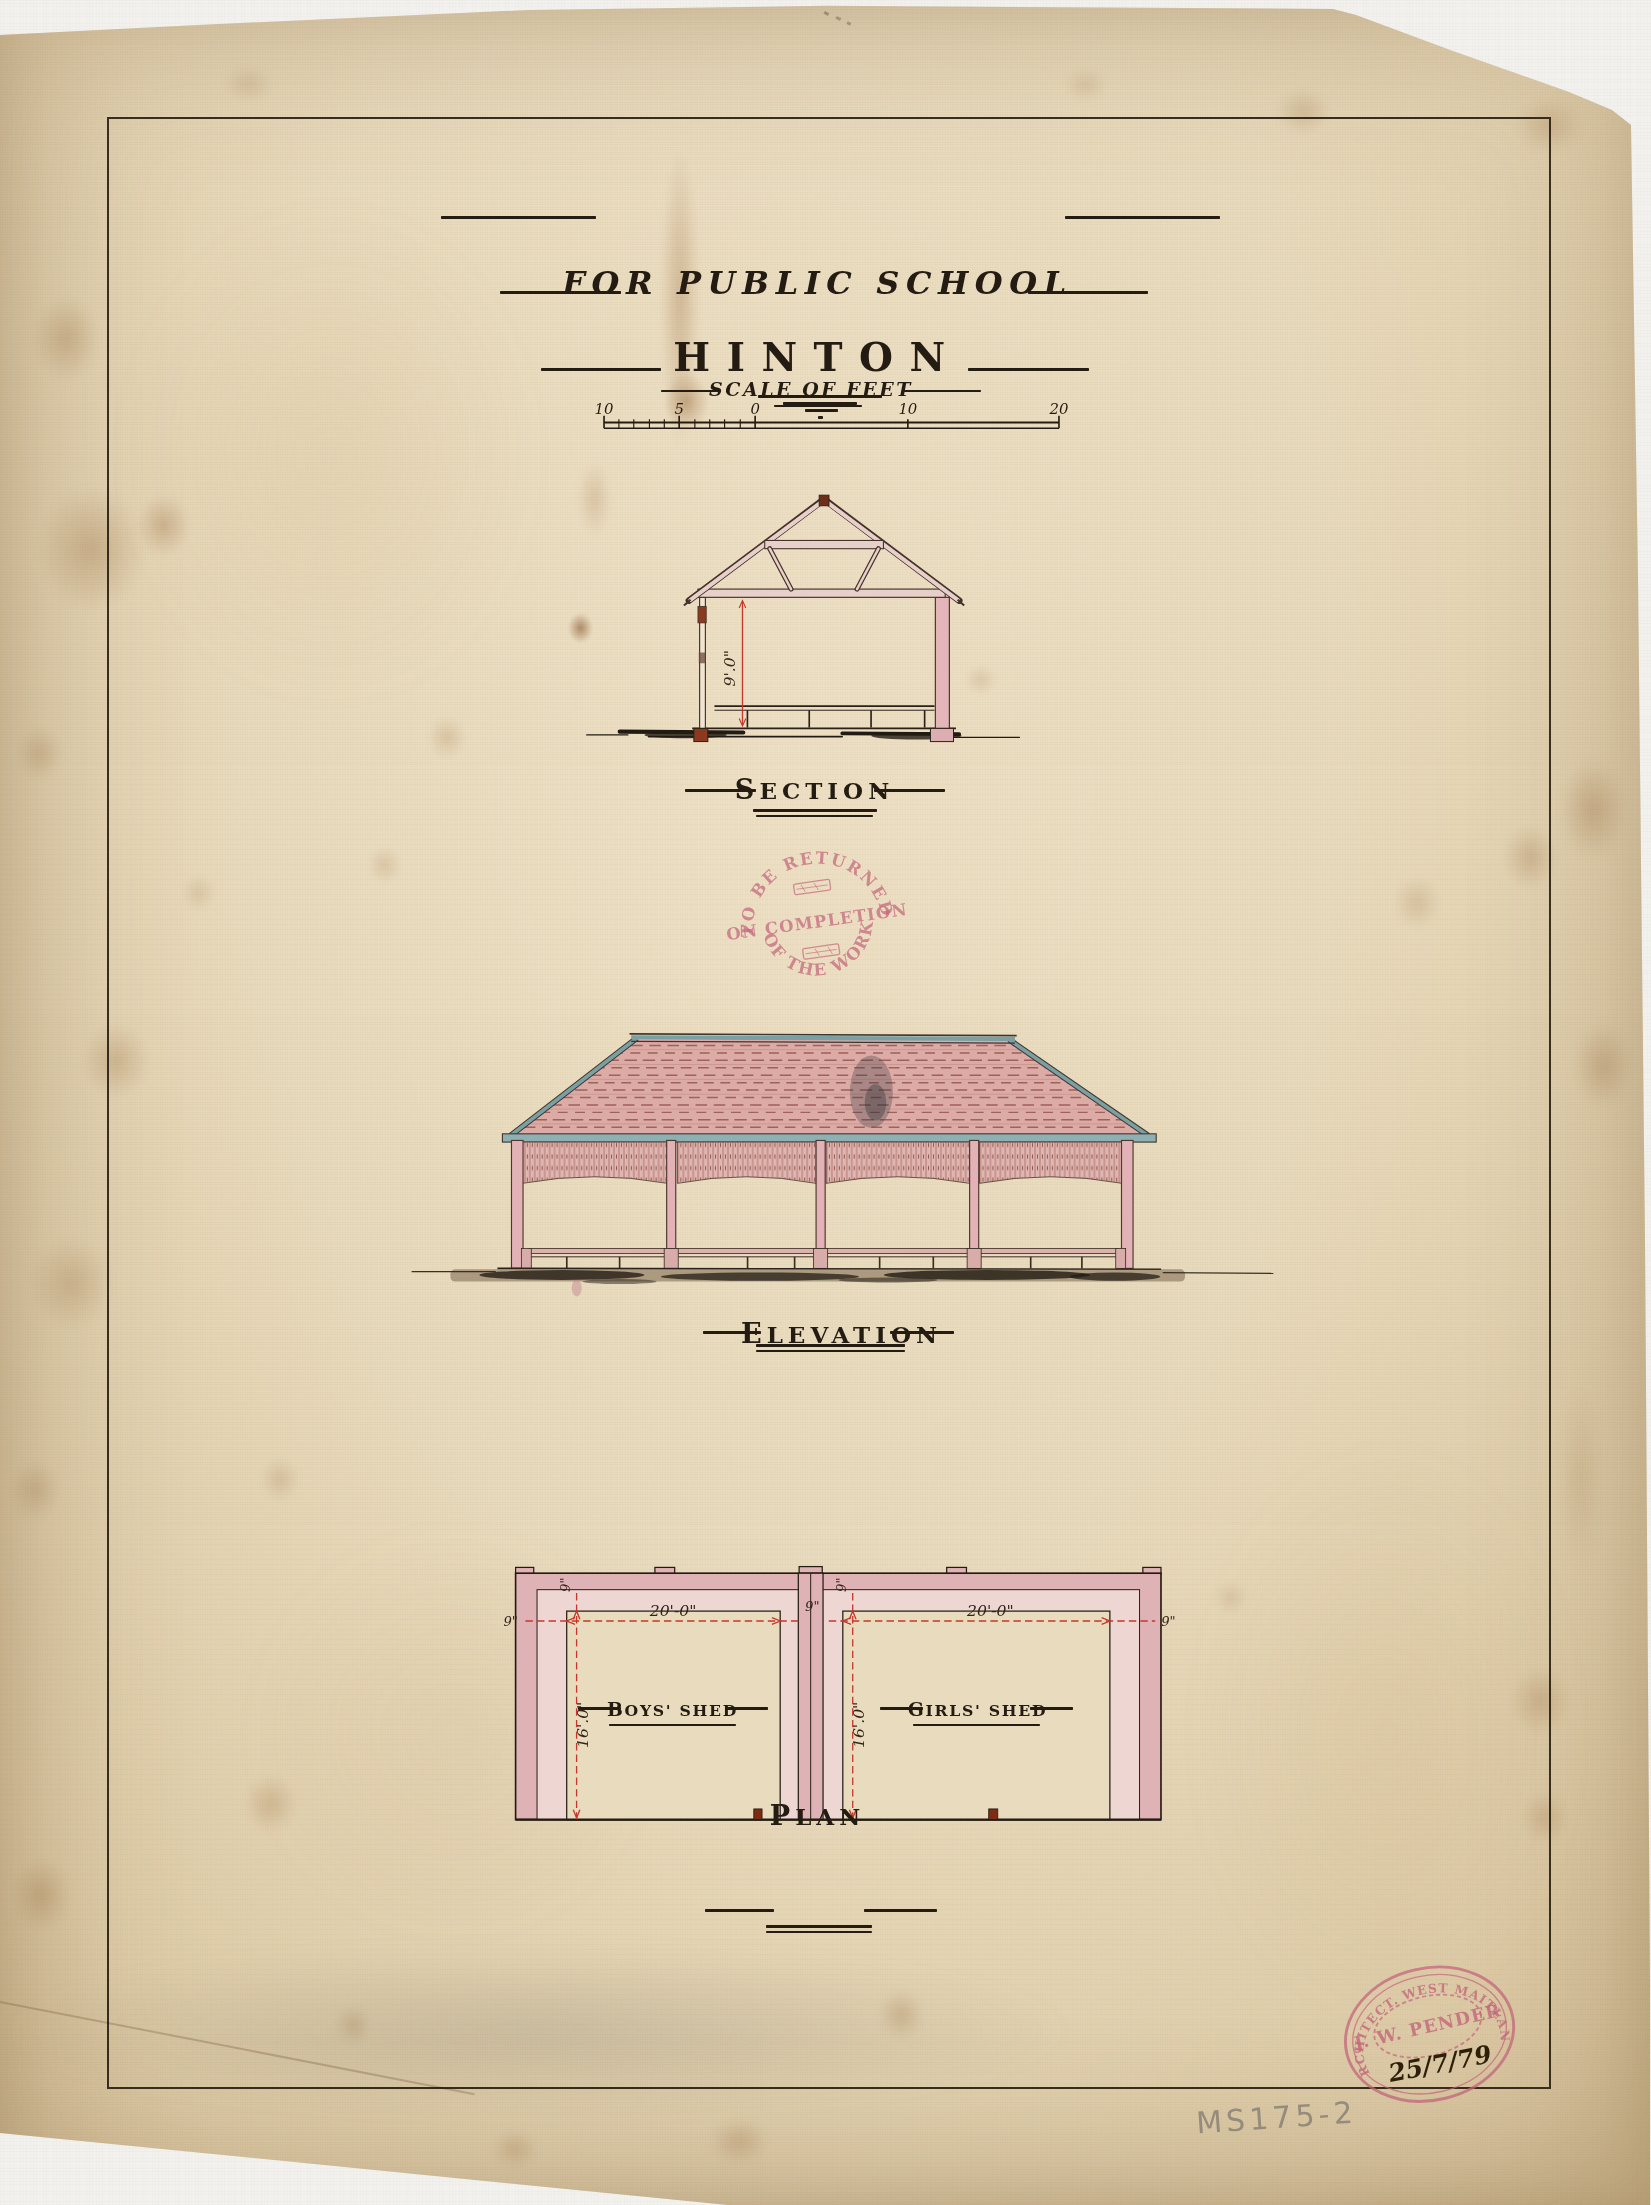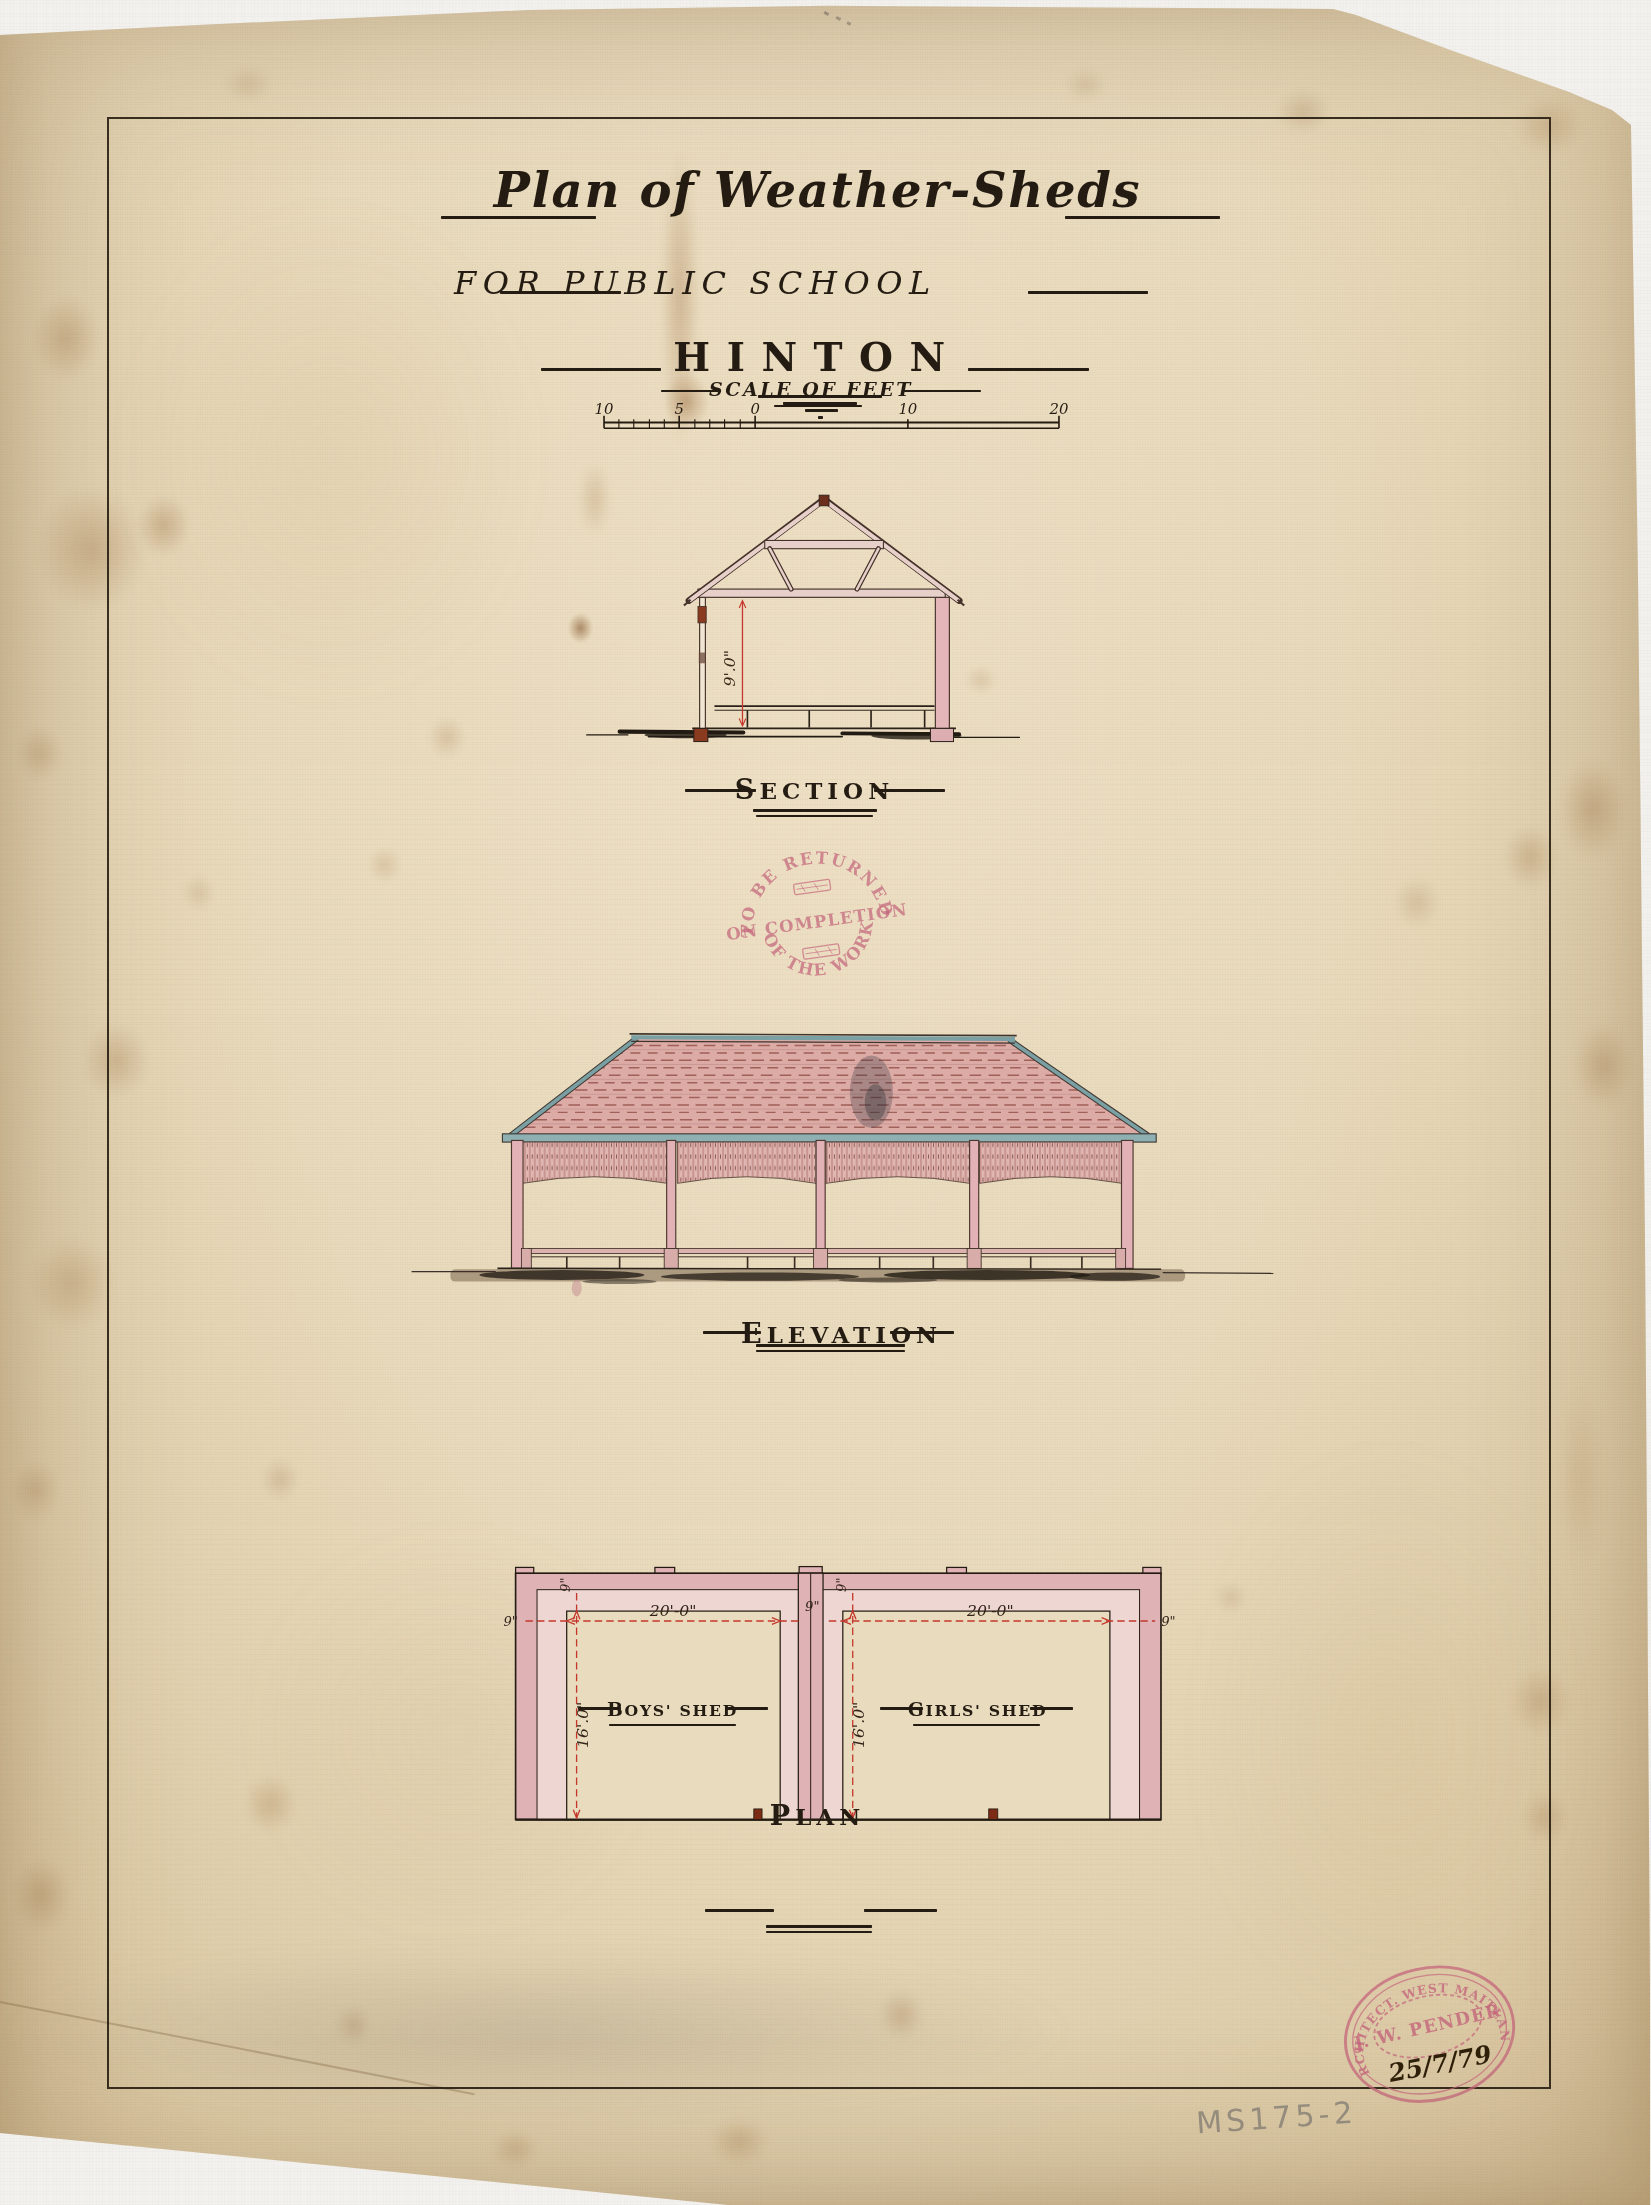--- a/index.html
+++ b/index.html
@@ -17,22 +17,22 @@
                      repeating-linear-gradient(90deg,rgba(125,95,55,.04) 0 0.8px,transparent 0.8px 2.5px);}
   .vignette{position:absolute;inset:0;pointer-events:none;
     box-shadow:inset 0 0 140px 37px rgba(122,92,52,.25), inset 0 0 41px 8.3px rgba(122,92,52,.12);}
   .stain{position:absolute;border-radius:50%;pointer-events:none;}
   .rule{position:absolute;background:#241c12;border-radius:0.8px;}
   .border-frame{position:absolute;left:107px;top:117px;width:1440px;height:1968px;
     border:2.1px solid rgba(30,22,10,.88);}
   .title-main{position:absolute;left:454px;top:162px;width:727px;text-align:center;
     font-family:"DejaVu Serif",serif;font-style:italic;font-weight:700;font-size:48px;
     letter-spacing:1.7px;color:#241c12;}
-  .title-sub{position:absolute;left:454px;top:264px;width:727px;text-align:left;
-    font-family:"DejaVu Serif",serif;font-style:italic;font-weight:400;font-size:32px;
+  .title-sub{position:absolute;left:454px;top:264px;width:727px;text-align:center;
+    font-family:"DejaVu Serif",serif;font-style:italic;font-weight:700;font-size:32px;
     letter-spacing:6.6px;color:#241c12;}
   .title-town{position:absolute;left:454px;top:334px;width:727px;text-align:center;
     font-family:"DejaVu Serif",serif;font-weight:700;font-size:39px;
     letter-spacing:16.5px;color:#241c12;}
   .scale-title{position:absolute;left:646px;top:378px;width:330px;text-align:center;
     font-family:"DejaVu Serif",serif;font-style:italic;font-weight:700;font-size:19px;
     letter-spacing:2.5px;color:#241c12;}
   .plate-label{position:absolute;text-align:center;font-family:"DejaVu Serif",serif;
     font-weight:700;color:#241c12;letter-spacing:5px;font-size:23px;}
   .plate-label::first-letter{font-size:118%;}
@@ -94,21 +94,20 @@
       <div class="stain" style="left:182px;top:875px;width:33px;height:36px;background:radial-gradient(closest-side,rgba(146,98,50,.16),rgba(146,98,50,0));filter:blur(2.5px)"></div>
       <div class="stain" style="left:1560px;top:1387px;width:41px;height:182px;background:radial-gradient(closest-side,rgba(146,98,50,.14),rgba(146,98,50,0));filter:blur(6.6px)"></div>
       <div class="stain" style="left:1214px;top:1581px;width:33px;height:33px;background:radial-gradient(closest-side,rgba(146,98,50,.15),rgba(146,98,50,0));filter:blur(2.5px)"></div>
     </div>
 
     <div class="crease" style="left:1346px;top:20px;width:239px;transform:rotate(20deg)"></div>
     <div class="crease" style="left:-16.5px;top:2046px;width:495px;transform:rotate(11deg)"></div>
 
     <div class="border-frame"></div>
 
-    <div class="title-main">Plan of Weather-Sheds</div>
     <div class="rule" style="left:441px;top:216px;width:155px;height:2.5px"></div>
     <div class="rule" style="left:1065px;top:216px;width:155px;height:2.5px"></div>
 
     <div class="title-sub" style="text-transform:uppercase">For Public School</div>
     <div class="rule" style="left:500px;top:291px;width:121px;height:2.5px"></div>
     <div class="rule" style="left:1028px;top:291px;width:120px;height:2.5px"></div>
 
     <div class="title-town">HINTON</div>
     <div class="rule" style="left:541px;top:368px;width:120px;height:2.5px"></div>
     <div class="rule" style="left:968px;top:368px;width:121px;height:2.5px"></div>

